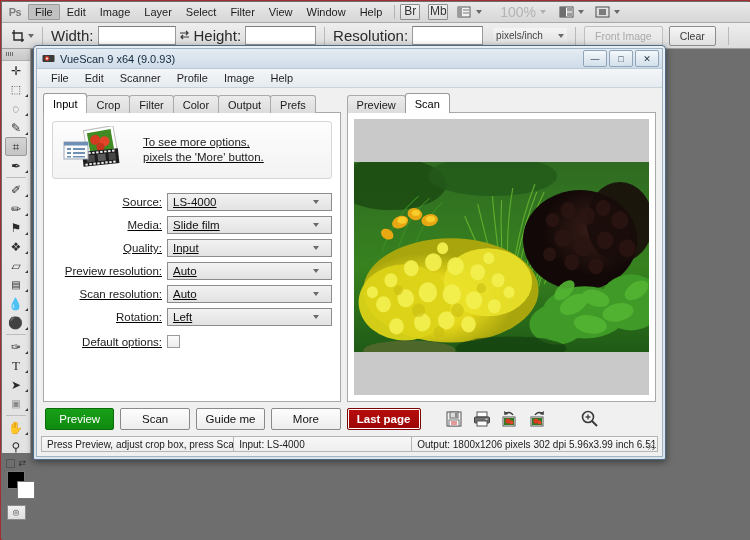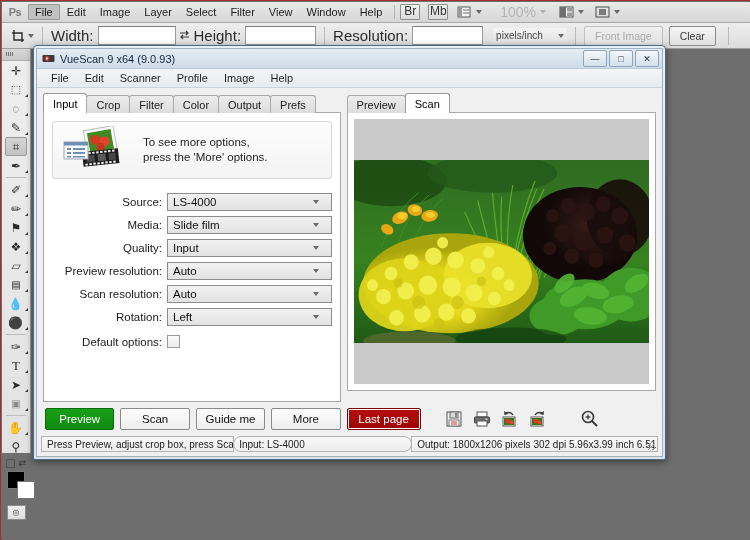--- a/index.html
+++ b/index.html
@@ -95,21 +95,21 @@
   .vs-body{flex:1 1 auto;display:flex;padding:6px 6px 0 6px;gap:6px;min-height:0;}
   .vs-left{width:302px;display:flex;flex-direction:column;}
   .vs-right{flex:1 1 auto;display:flex;flex-direction:column;min-width:0;}
 
   .tabrow{display:flex;align-items:flex-end;height:19px;position:relative;z-index:2;}
   .tab{height:17px;padding:0 9px;display:flex;align-items:center;font-size:11px;color:#1b1b1b;
     background:linear-gradient(#ececec,#dcdcdc);border:1px solid #a9a9a9;border-bottom:none;
     border-radius:3px 3px 0 0;margin-right:-1px;}
   .tab.active{background:#fff;height:19px;color:#000;border-color:#9a9a9a;}
   .panel{flex:1 1 auto;background:#fff;border:1px solid #a9a9a9;margin-top:-1px;
-    position:relative;min-height:0;}
+    position:relative;min-height:0;text-decoration:underline;}
 
   .hint{margin:8px 8px 0 8px;height:56px;border:1px solid #d7d7d7;border-radius:3px;
     background:linear-gradient(#fdfdfd,#f3f3f3);display:flex;align-items:center;padding-left:8px;}
   .hint-art{width:76px;height:48px;position:relative;flex:0 0 auto;}
   .hint-text{font-size:11.5px;color:#1d1d1d;line-height:15px;margin-left:6px;}
 
   .fields{margin:14px 8px 0 8px;}
   .frow{display:flex;align-items:center;margin-bottom:5px;}
   .flabel{width:110px;text-align:right;font-size:11.5px;color:#1a1a1a;padding-right:5px;}
   .fsel{flex:1 1 auto;height:18px;border:1px solid #8c8c8c;
@@ -125,29 +125,29 @@
     font-size:11.5px;color:#111;}
   .vbtn.green{background:linear-gradient(#18a018,#0f8a0f);border-color:#0a6d0a;color:#fff;}
   .vbtn.red{background:linear-gradient(#b80d0d,#9b0606);border-color:#7d0303;color:#fff;
     box-shadow:inset 0 0 0 1px #fff;}
 
   .preview-area{flex:1 1 auto;background:#fff;border:1px solid #a9a9a9;margin-top:-1px;
     padding:6px;box-sizing:border-box;display:flex;align-items:center;justify-content:center;min-height:0;}
   .prev-inner{width:100%;height:100%;background:#c9c9c9;display:flex;align-items:center;justify-content:center;}
   .photo{width:100%;height:69%;position:relative;overflow:hidden;background:#1b4a12;}
 
-  .rbtnrow{height:28px;display:flex;align-items:center;gap:6px;padding:14px 0 0 0;flex:0 0 auto;}
+  .rbtnrow{height:28px;display:flex;align-items:center;gap:6px;padding:3px 0 0 0;flex:0 0 auto;font-weight:bold;}
   .ricon{width:22px;height:20px;display:flex;align-items:center;justify-content:center;position:relative;}
 
   .vs-status{height:16px;margin:3px 4px 4px 4px;display:flex;flex:0 0 auto;gap:0;}
   .st{height:16px;border:1px solid #b4b4b4;background:linear-gradient(#f8f8f8,#eeeeee);
     display:flex;align-items:center;padding:0 5px;font-size:10px;color:#1a1a1a;box-sizing:border-box;
     white-space:nowrap;overflow:hidden;}
   .st1{width:205px;}
-  .st2{width:190px;margin-left:-1px;border-radius:8px;}
+  .st2{width:190px;margin-left:-1px;}
   .st3{flex:1 1 auto;margin-left:-1px;position:relative;}
   .grip{position:absolute;right:2px;bottom:1px;width:8px;height:8px;
     background:repeating-linear-gradient(135deg,#9a9a9a 0 1px,transparent 1px 3px);}
 </style>
 </head>
 <body>
 
 <div id="root">
 
   <div class="ps-frame">
@@ -408,21 +408,21 @@
                       <rect x="12" y="22" width="12" height="2"></rect>
                 <rect x="6" y="26" width="4" height="2"></rect>
                       <rect x="12" y="26" width="12" height="2"></rect>
                 <rect x="6" y="30" width="4" height="1.5"></rect>
                       <rect x="12" y="30" width="12" height="1.5"></rect>
                     </g>
               </svg>
             </div>
             <div class="hint-text">
               <div>To see more options,</div>
-              <div>press the 'More' options.</div>
+              <div>pixels the 'More' button.</div>
             </div>
           </div>
 
           <div class="fields">
             <div class="frow">
               <div class="flabel">Source:</div>
               <div class="fsel">
                 <span>LS-4000</span>
                 <span class="arrowbox">
                       <span class="tri"></span>

